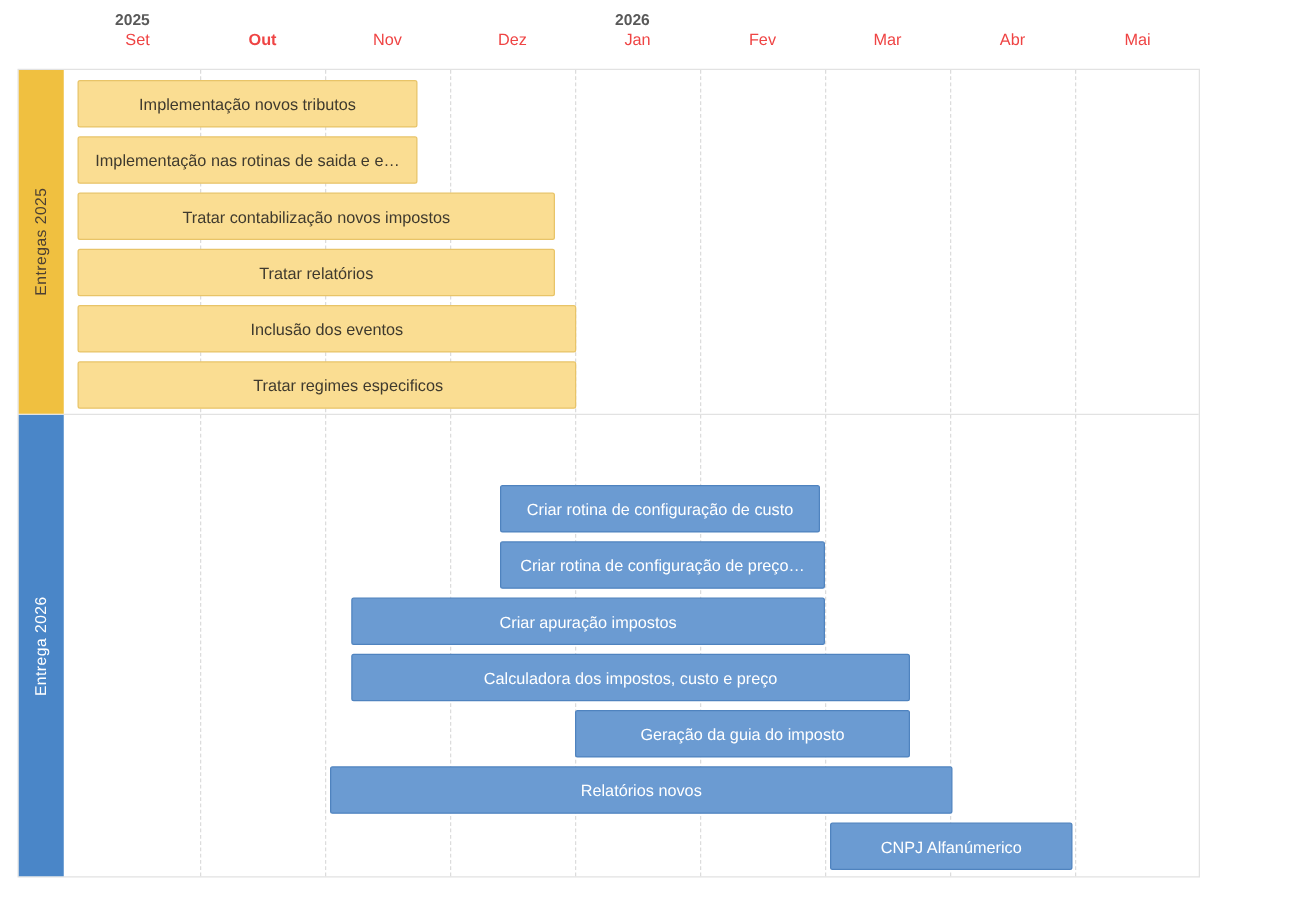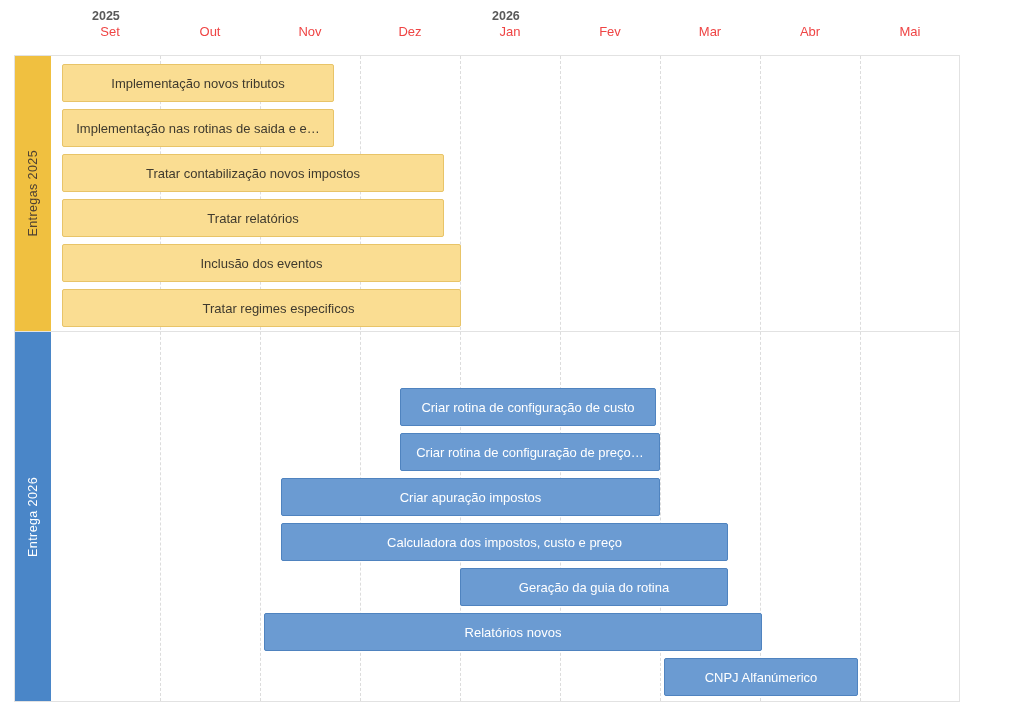--- a/index.html
+++ b/index.html
@@ -69,21 +69,21 @@
 </head>
 <body>
 
 <div id="gantt-root">
 
   <div class="timeline-header">
     <div class="year-label" style="left:92px;top:9px;">2025</div>
     <div class="year-label" style="left:492px;top:9px;">2026</div>
 
     <div class="month-label" style="left:70px;top:24px;width:80px;">Set</div>
-    <div class="month-label" style="left:170px;top:24px;width:80px;">Out</div>
+    <div class="month-label" style="left:170px;top:24px;width:80px;font-weight:bold;">Out</div>
     <div class="month-label" style="left:270px;top:24px;width:80px;">Nov</div>
     <div class="month-label" style="left:370px;top:24px;width:80px;">Dez</div>
     <div class="month-label" style="left:470px;top:24px;width:80px;">Jan</div>
     <div class="month-label" style="left:570px;top:24px;width:80px;">Fev</div>
     <div class="month-label" style="left:670px;top:24px;width:80px;">Mar</div>
     <div class="month-label" style="left:770px;top:24px;width:80px;">Abr</div>
     <div class="month-label" style="left:870px;top:24px;width:80px;">Mai</div>
   </div>
 
   <div class="chart-area">
@@ -111,18 +111,18 @@
     <div class="task-bar yellow" style="left:47px;width:272px;top:53px;">Implementação nas rotinas de saida e e…</div>
     <div class="task-bar yellow" style="left:47px;width:382px;top:98px;">Tratar contabilização novos impostos</div>
     <div class="task-bar yellow" style="left:47px;width:382px;top:143px;">Tratar relatórios</div>
     <div class="task-bar yellow" style="left:47px;width:399px;top:188px;">Inclusão dos eventos</div>
     <div class="task-bar yellow" style="left:47px;width:399px;top:233px;padding-left:42px;">Tratar regimes especificos</div>
 
     <div class="task-bar blue" style="left:385px;width:256px;top:332px;">Criar rotina de configuração de custo</div>
     <div class="task-bar blue" style="left:385px;width:260px;top:377px;">Criar rotina de configuração de preço…</div>
     <div class="task-bar blue" style="left:266px;width:379px;top:422px;">Criar apuração impostos</div>
     <div class="task-bar blue" style="left:266px;width:447px;top:467px;">Calculadora dos impostos, custo e preço</div>
-    <div class="task-bar blue" style="left:445px;width:268px;top:512px;">Geração da guia do rotina</div>
+    <div class="task-bar blue" style="left:445px;width:268px;top:512px;">Geração da guia do imposto</div>
     <div class="task-bar blue" style="left:249px;width:498px;top:557px;">Relatórios novos</div>
     <div class="task-bar blue" style="left:649px;width:194px;top:602px;">CNPJ Alfanúmerico</div>
 
   </div>
 </div>
 
 </body></html>

